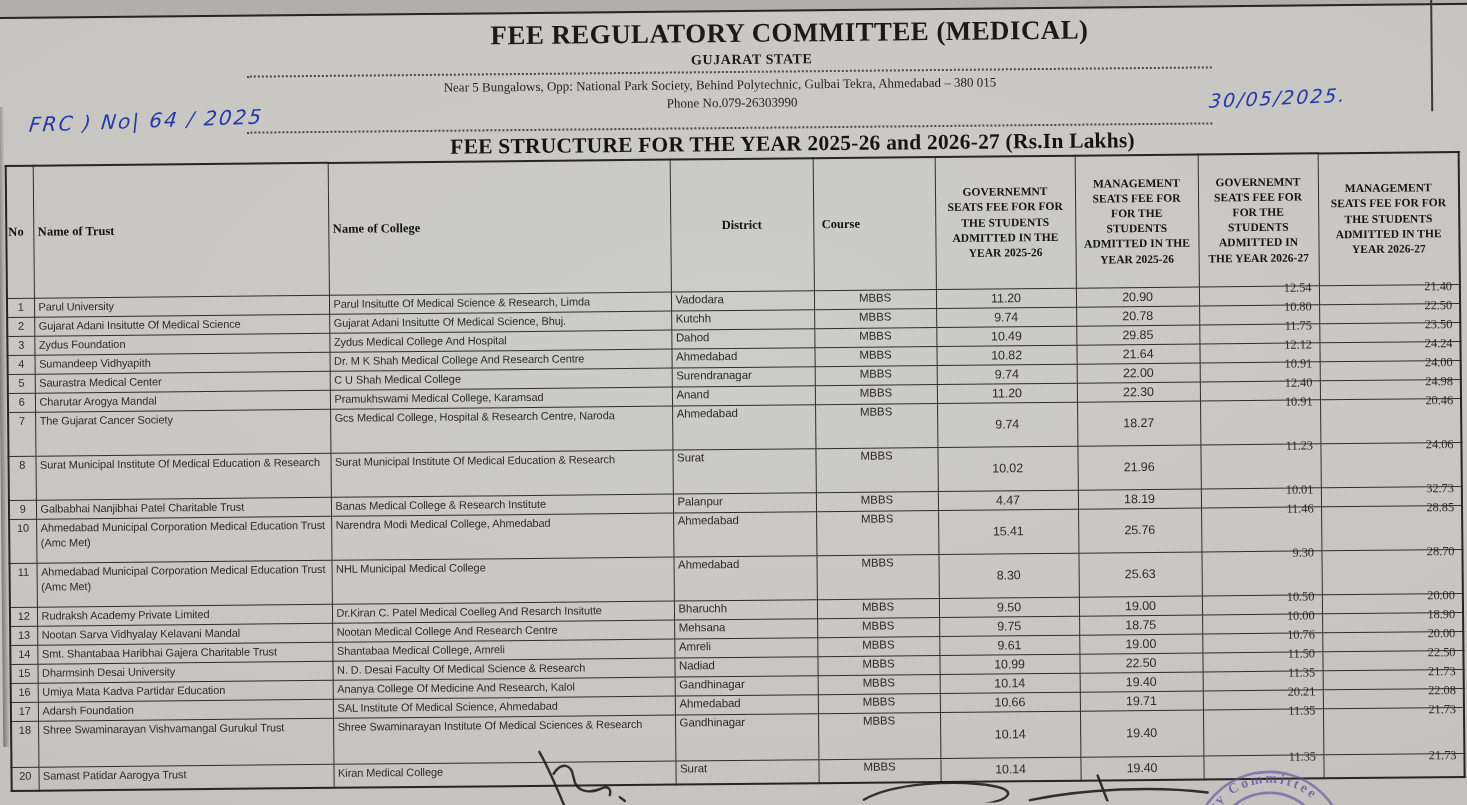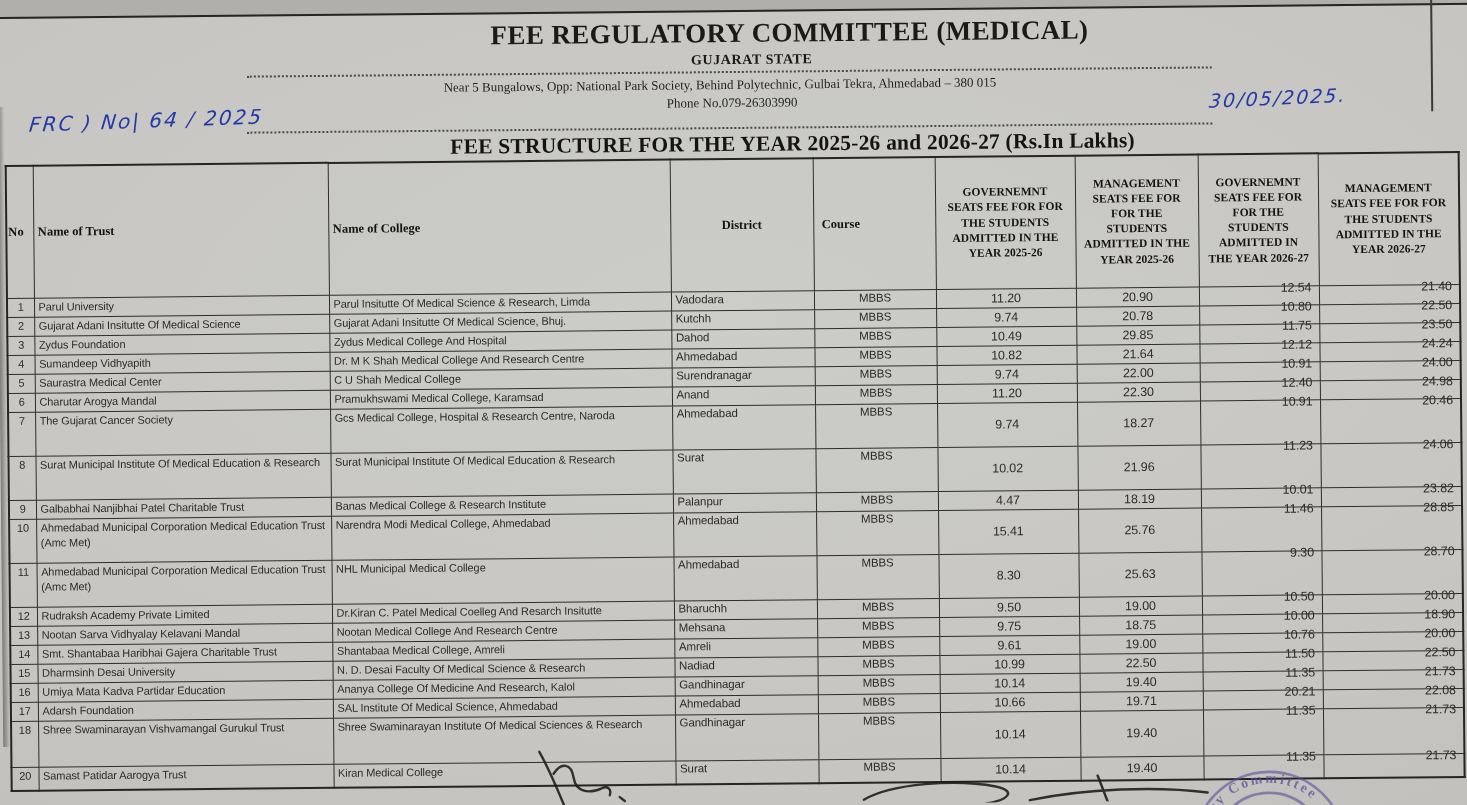--- a/index.html
+++ b/index.html
@@ -46,21 +46,21 @@
   tbody tr:nth-child(7),tbody tr:nth-child(8),tbody tr:nth-child(10),tbody tr:nth-child(11){height:44px;}
   tbody tr:nth-child(18){height:46px;}
   tbody tr:nth-child(19){height:24px;}
   td{font-size:11px;letter-spacing:-0.1px;}
   td.c0{text-align:center;vertical-align:top;font-size:11px;padding-top:2px;}
   td.c1,td.c2{text-align:left;vertical-align:top;padding:1px 2px 0 4px;line-height:1.45;}
   td.c3{text-align:left;vertical-align:top;padding:1px 0 0 4px;font-size:11.5px;}
   td.c4{text-align:center;vertical-align:top;padding-top:1px;font-size:11.5px;}
   td.c5,td.c6{text-align:center;vertical-align:middle;font-size:12.5px;}
   td.c7,td.c8{text-align:right;vertical-align:top;padding-right:7px;font-size:12.5px;}
-  td.c7 .cv,td.c8 .cv{position:relative;top:-7px;}
+  td.c7 .cv,td.c8 .cv{position:relative;top:-7px;font-family:Liberation Serif, serif;}
   
   svg.ink{position:absolute;left:0;top:0;pointer-events:none;}
   .stamp-wrap{position:absolute;left:1150px;top:765px;width:230px;height:40px;overflow:visible;}
 </style>
 </head>
 <body>
 
 <div class="paper">
   <div class="content">
 
@@ -198,21 +198,21 @@
           </tr>
           <tr>
             <td class="c0"><span class="cv">9</span></td>
             <td class="c1"><span class="cv">Galbabhai Nanjibhai Patel Charitable Trust</span></td>
             <td class="c2"><span class="cv">Banas Medical College &amp; Research Institute</span></td>
             <td class="c3"><span class="cv">Palanpur</span></td>
             <td class="c4"><span class="cv">MBBS</span></td>
             <td class="c5"><span class="cv">4.47</span></td>
             <td class="c6"><span class="cv">18.19</span></td>
             <td class="c7"><span class="cv">10.01</span></td>
-            <td class="c8"><span class="cv">23.82</span></td>
+            <td class="c8"><span class="cv">32.73</span></td>
           </tr>
           <tr>
             <td class="c0"><span class="cv">10</span></td>
             <td class="c1"><span class="cv">Ahmedabad Municipal Corporation Medical Education Trust (Amc Met)</span></td>
             <td class="c2"><span class="cv">Narendra Modi Medical College, Ahmedabad</span></td>
             <td class="c3"><span class="cv">Ahmedabad</span></td>
             <td class="c4"><span class="cv">MBBS</span></td>
             <td class="c5"><span class="cv">15.41</span></td>
             <td class="c6"><span class="cv">25.76</span></td>
             <td class="c7"><span class="cv">11.46</span></td>

